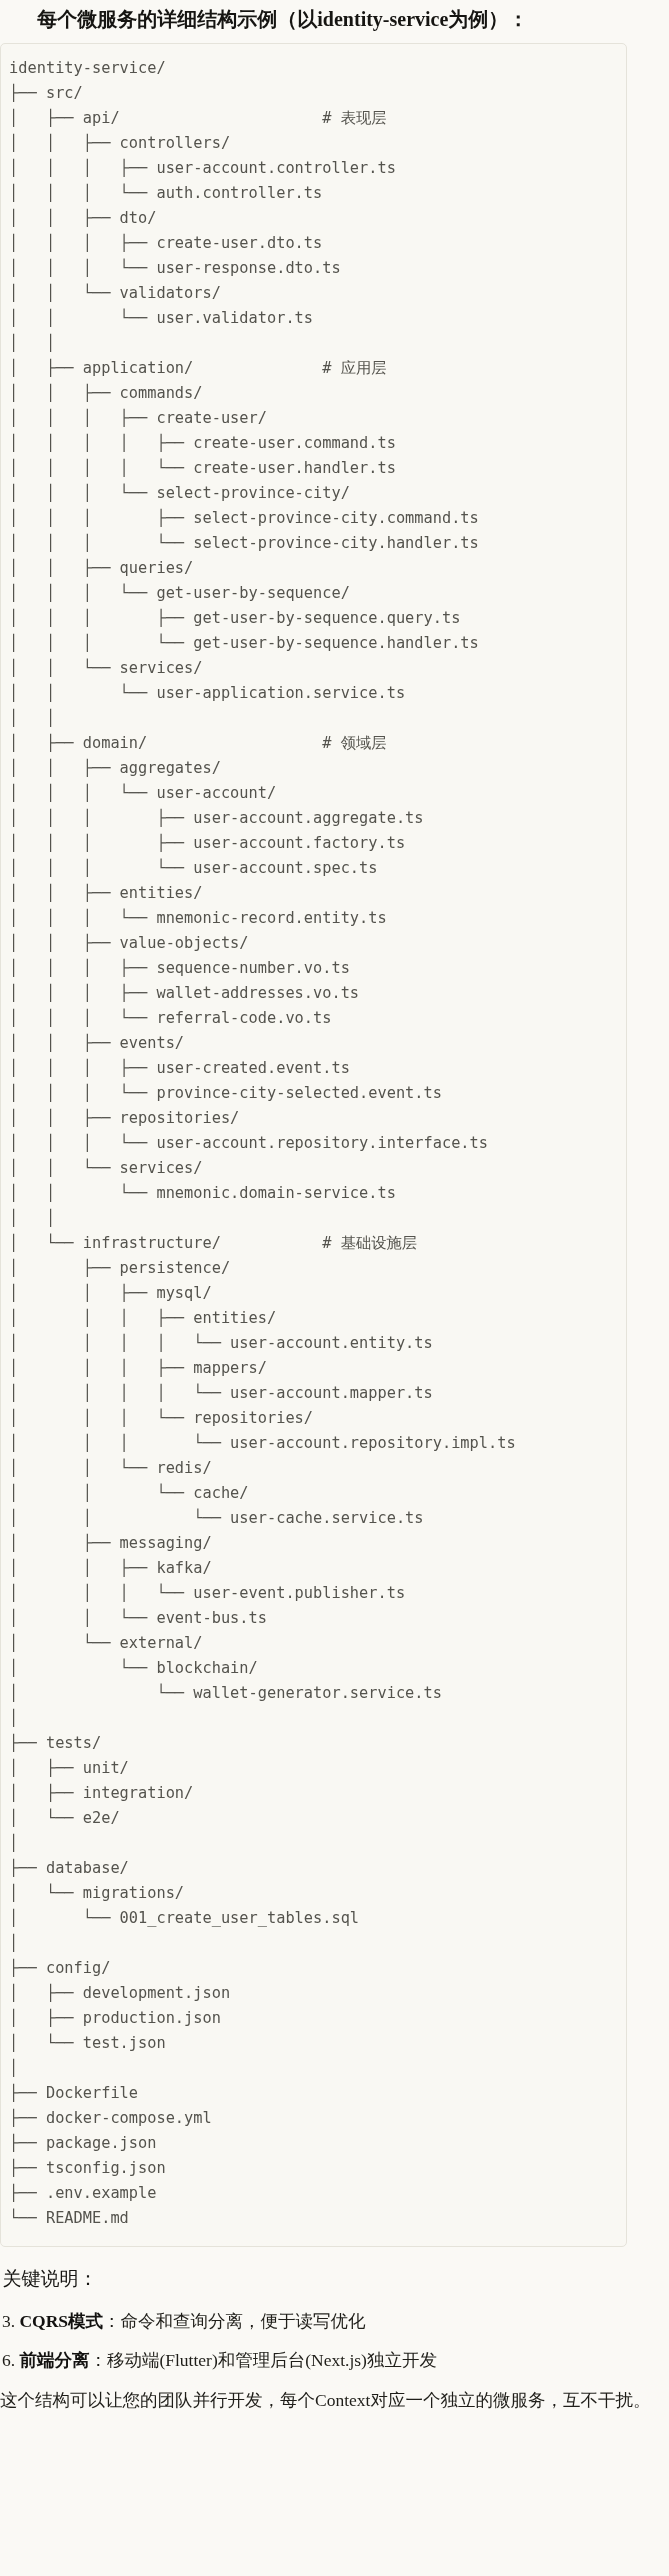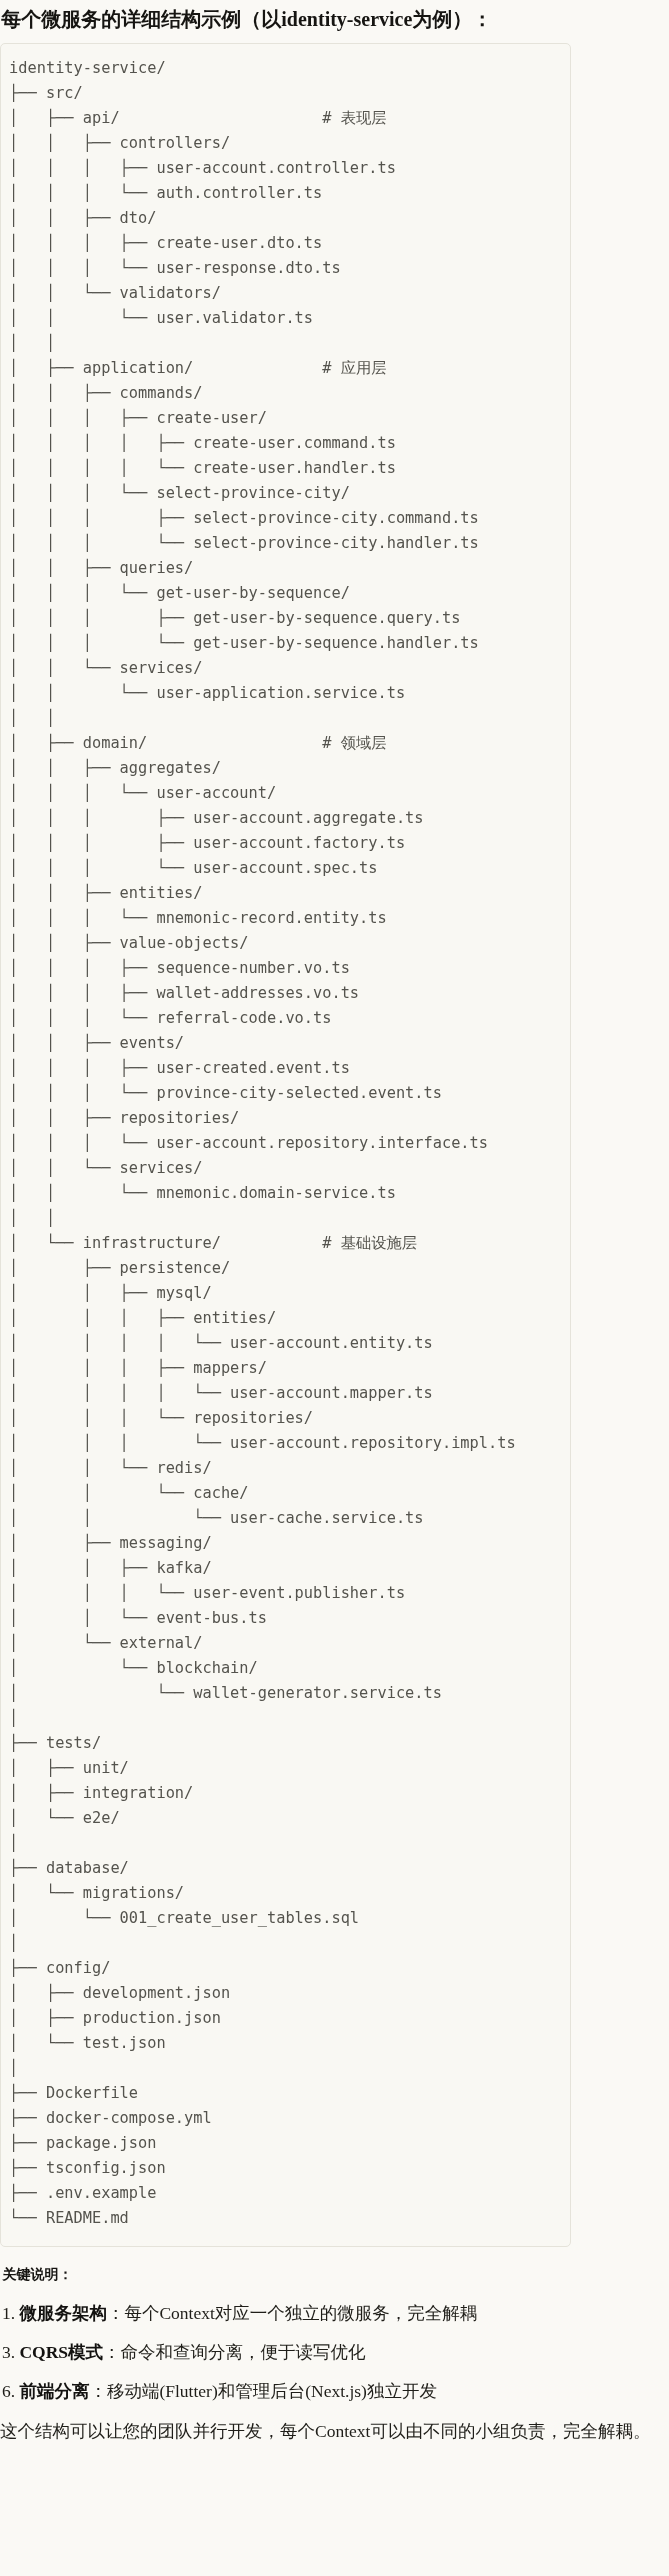--- a/index.html
+++ b/index.html
@@ -14,41 +14,42 @@
     box-sizing: border-box;
     margin: 0;
     padding: 5px 0 3.8px 0;
   }
   .doc-title {
     font-size: 20px;
     line-height: 1.35;
     font-weight: bold;
     margin: 1.3px 0 10px 1.3px;
     color: #161512;
+    padding-left: 36px;
   }
   .code-block {
     box-sizing: border-box;
-    width: 571px;
+    width: 627px;
     background: #f9f8f3;
     border: 0.6px solid #e5e3da;
     border-radius: 5px;
     padding: 11.3px 8.8px 15px 8.1px;
     overflow: hidden;
   }
   .code-block pre {
     margin: 0;
     font-family: "DejaVu Sans Mono", "Liberation Mono", monospace;
     font-size: 15.3px;
     line-height: 25px;
     color: #54534d;
     white-space: pre;
   }
   .notes-heading {
-    font-size: 14px;
-    font-weight: bold;
+    font-size: 19px;
+    font-weight: normal;
     margin: 19px 0 16.3px 2.5px;
     color: #161512;
   }
   ol.notes-list {
     list-style: none;
     margin: 0;
     padding: 0 0 0 1.9px;
   }
   ol.notes-list li {
     font-size: 17.5px;
@@ -164,32 +165,29 @@
 ├── package.json
 ├── tsconfig.json
 ├── .env.example
 └── README.md</pre>
   </div>
 
   <div class="notes-heading">关键说明：</div>
 
   <ol class="notes-list">
 
-      <li>
-        <span class="num">1.</span><strong>微服务架构</strong><span>：每个Context对应一个独立的微服务，完全解耦</span>
-      </li>
 
 
       <li>
         <span class="num">3.</span><strong>CQRS模式</strong><span>：命令和查询分离，便于读写优化</span>
       </li>
 
 
 
       <li>
         <span class="num">6.</span><strong>前端分离</strong><span>：移动端(Flutter)和管理后台(Next.js)独立开发</span>
       </li>
     </ol>
 
-  <p class="closing-note">这个结构可以让您的团队并行开发，每个Context可以由不同的小组负责，完全解耦。</p>
+  <p class="closing-note">这个结构可以让您的团队并行开发，每个Context对应一个独立的微服务，互不干扰。</p>
 
 </div>
 
 
 </body></html>

